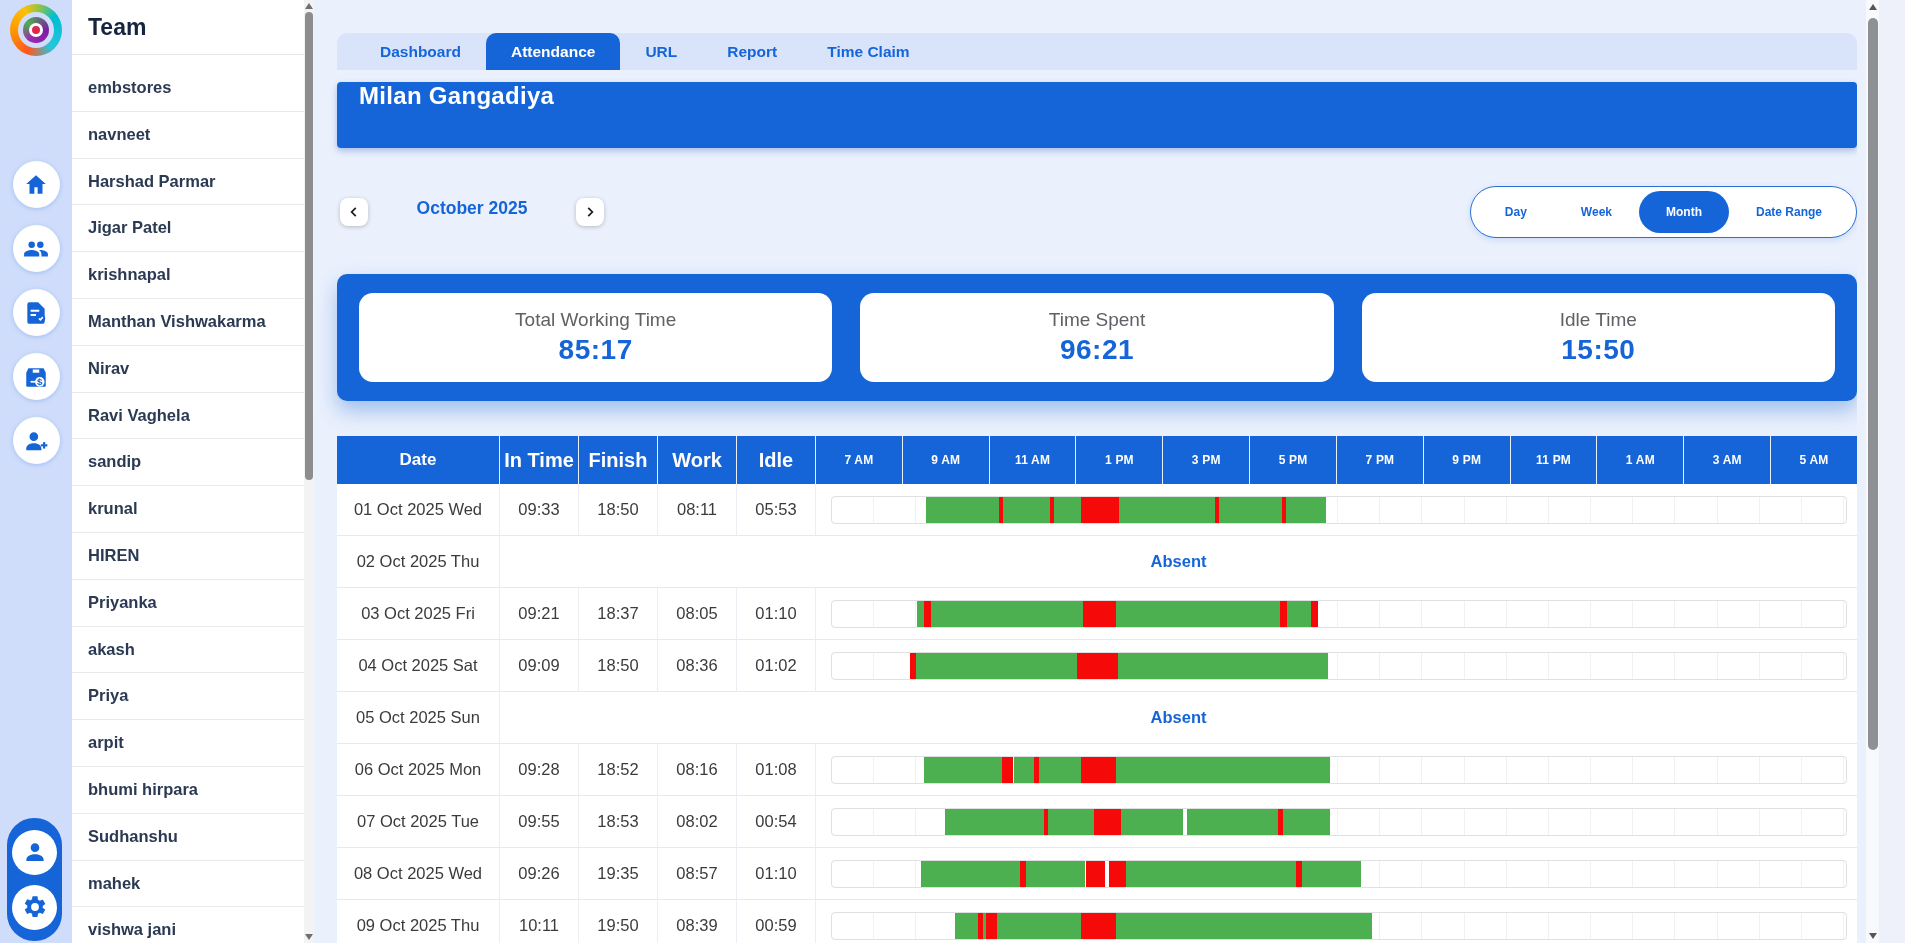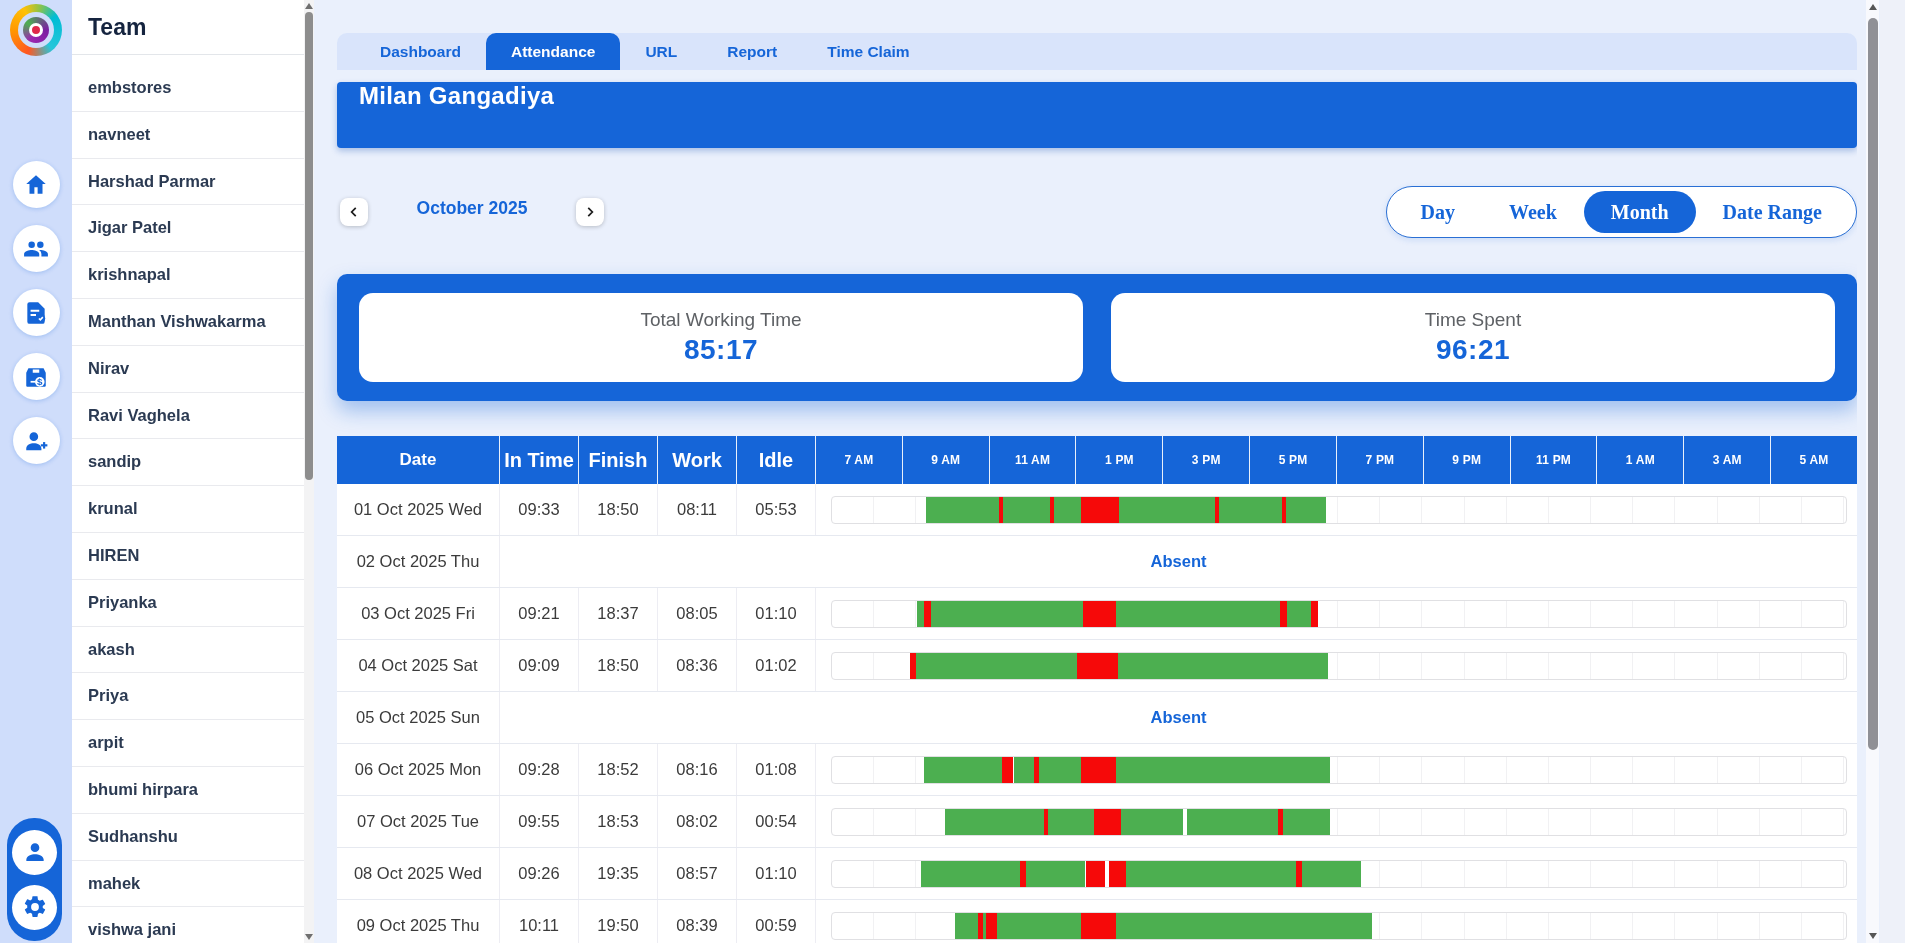--- a/index.html
+++ b/index.html
@@ -55,22 +55,22 @@
 
   .controls{margin-top:38px;height:52px;display:flex;align-items:center;justify-content:space-between;}
   .nav-left{display:flex;align-items:flex-start;padding-left:3px;}
   .nav-btn{width:28px;height:28px;background:#fff;border:none;border-radius:8px;cursor:pointer;
     box-shadow:0 1px 4px rgba(0,0,0,.22);display:flex;align-items:center;justify-content:center;padding:0;}
   .nav-btn svg{width:14px;height:14px;stroke:#1d1d1d;stroke-width:3;fill:none;}
   .month-label{width:208px;text-align:center;font-size:17.5px;font-weight:700;color:#1565d8;}
 
   .views{height:52px;background:#fff;border:1.5px solid #2a6fd4;border-radius:26px;display:flex;align-items:center;
     padding:0 7px;box-sizing:border-box;box-shadow:0 2px 6px rgba(21,101,216,.15);}
-  .view-btn{border:none;background:transparent;color:#1565d8;font-size:20px;font-weight:600;
-    padding:0 27px;height:42px;border-radius:21px;cursor:pointer;white-space:nowrap;font-family:Liberation Serif, serif;}
+  .view-btn{border:none;background:transparent;color:#1565d8;font-size:12px;font-weight:600;
+    padding:0 27px;height:42px;border-radius:21px;cursor:pointer;white-space:nowrap;}
   .view-btn.active{background:#1565d8;color:#fff;font-weight:700;}
 
   .stats{margin-top:36px;height:127px;background:#1565d8;border-radius:10px;display:flex;gap:28px;
     padding:19px 22px;box-sizing:border-box;box-shadow:0 10px 20px rgba(21,101,216,.35);}
   .stat-card{flex:1;background:#fff;border-radius:14px;display:flex;flex-direction:column;align-items:center;justify-content:center;gap:3px;}
   .stat-label{font-size:19px;color:#5e6165;}
   .stat-value{font-size:28px;font-weight:700;color:#1565d8;letter-spacing:.5px;}
 
   
   .table{margin-top:35px;}
@@ -231,20 +231,24 @@
 
     <div class="stats" id="stats">
         <div class="stat-card">
           <div class="stat-label">Total Working Time</div>
           <div class="stat-value">85:17</div>
         </div>
         <div class="stat-card">
           <div class="stat-label">Time Spent</div>
           <div class="stat-value">96:21</div>
         </div>
+        <div class="stat-card">
+          <div class="stat-label">Idle Time</div>
+          <div class="stat-value">15:50</div>
+        </div>
       </div>
 
     <div class="table">
       <div class="thead" id="thead">
           <div class="th c-date">Date</div>
           <div class="th c-t">In Time</div>
           <div class="th c-t">Finish</div>
           <div class="th c-t">Work</div>
           <div class="th c-t">Idle</div>
           <div class="th c-hour">7 AM</div>

